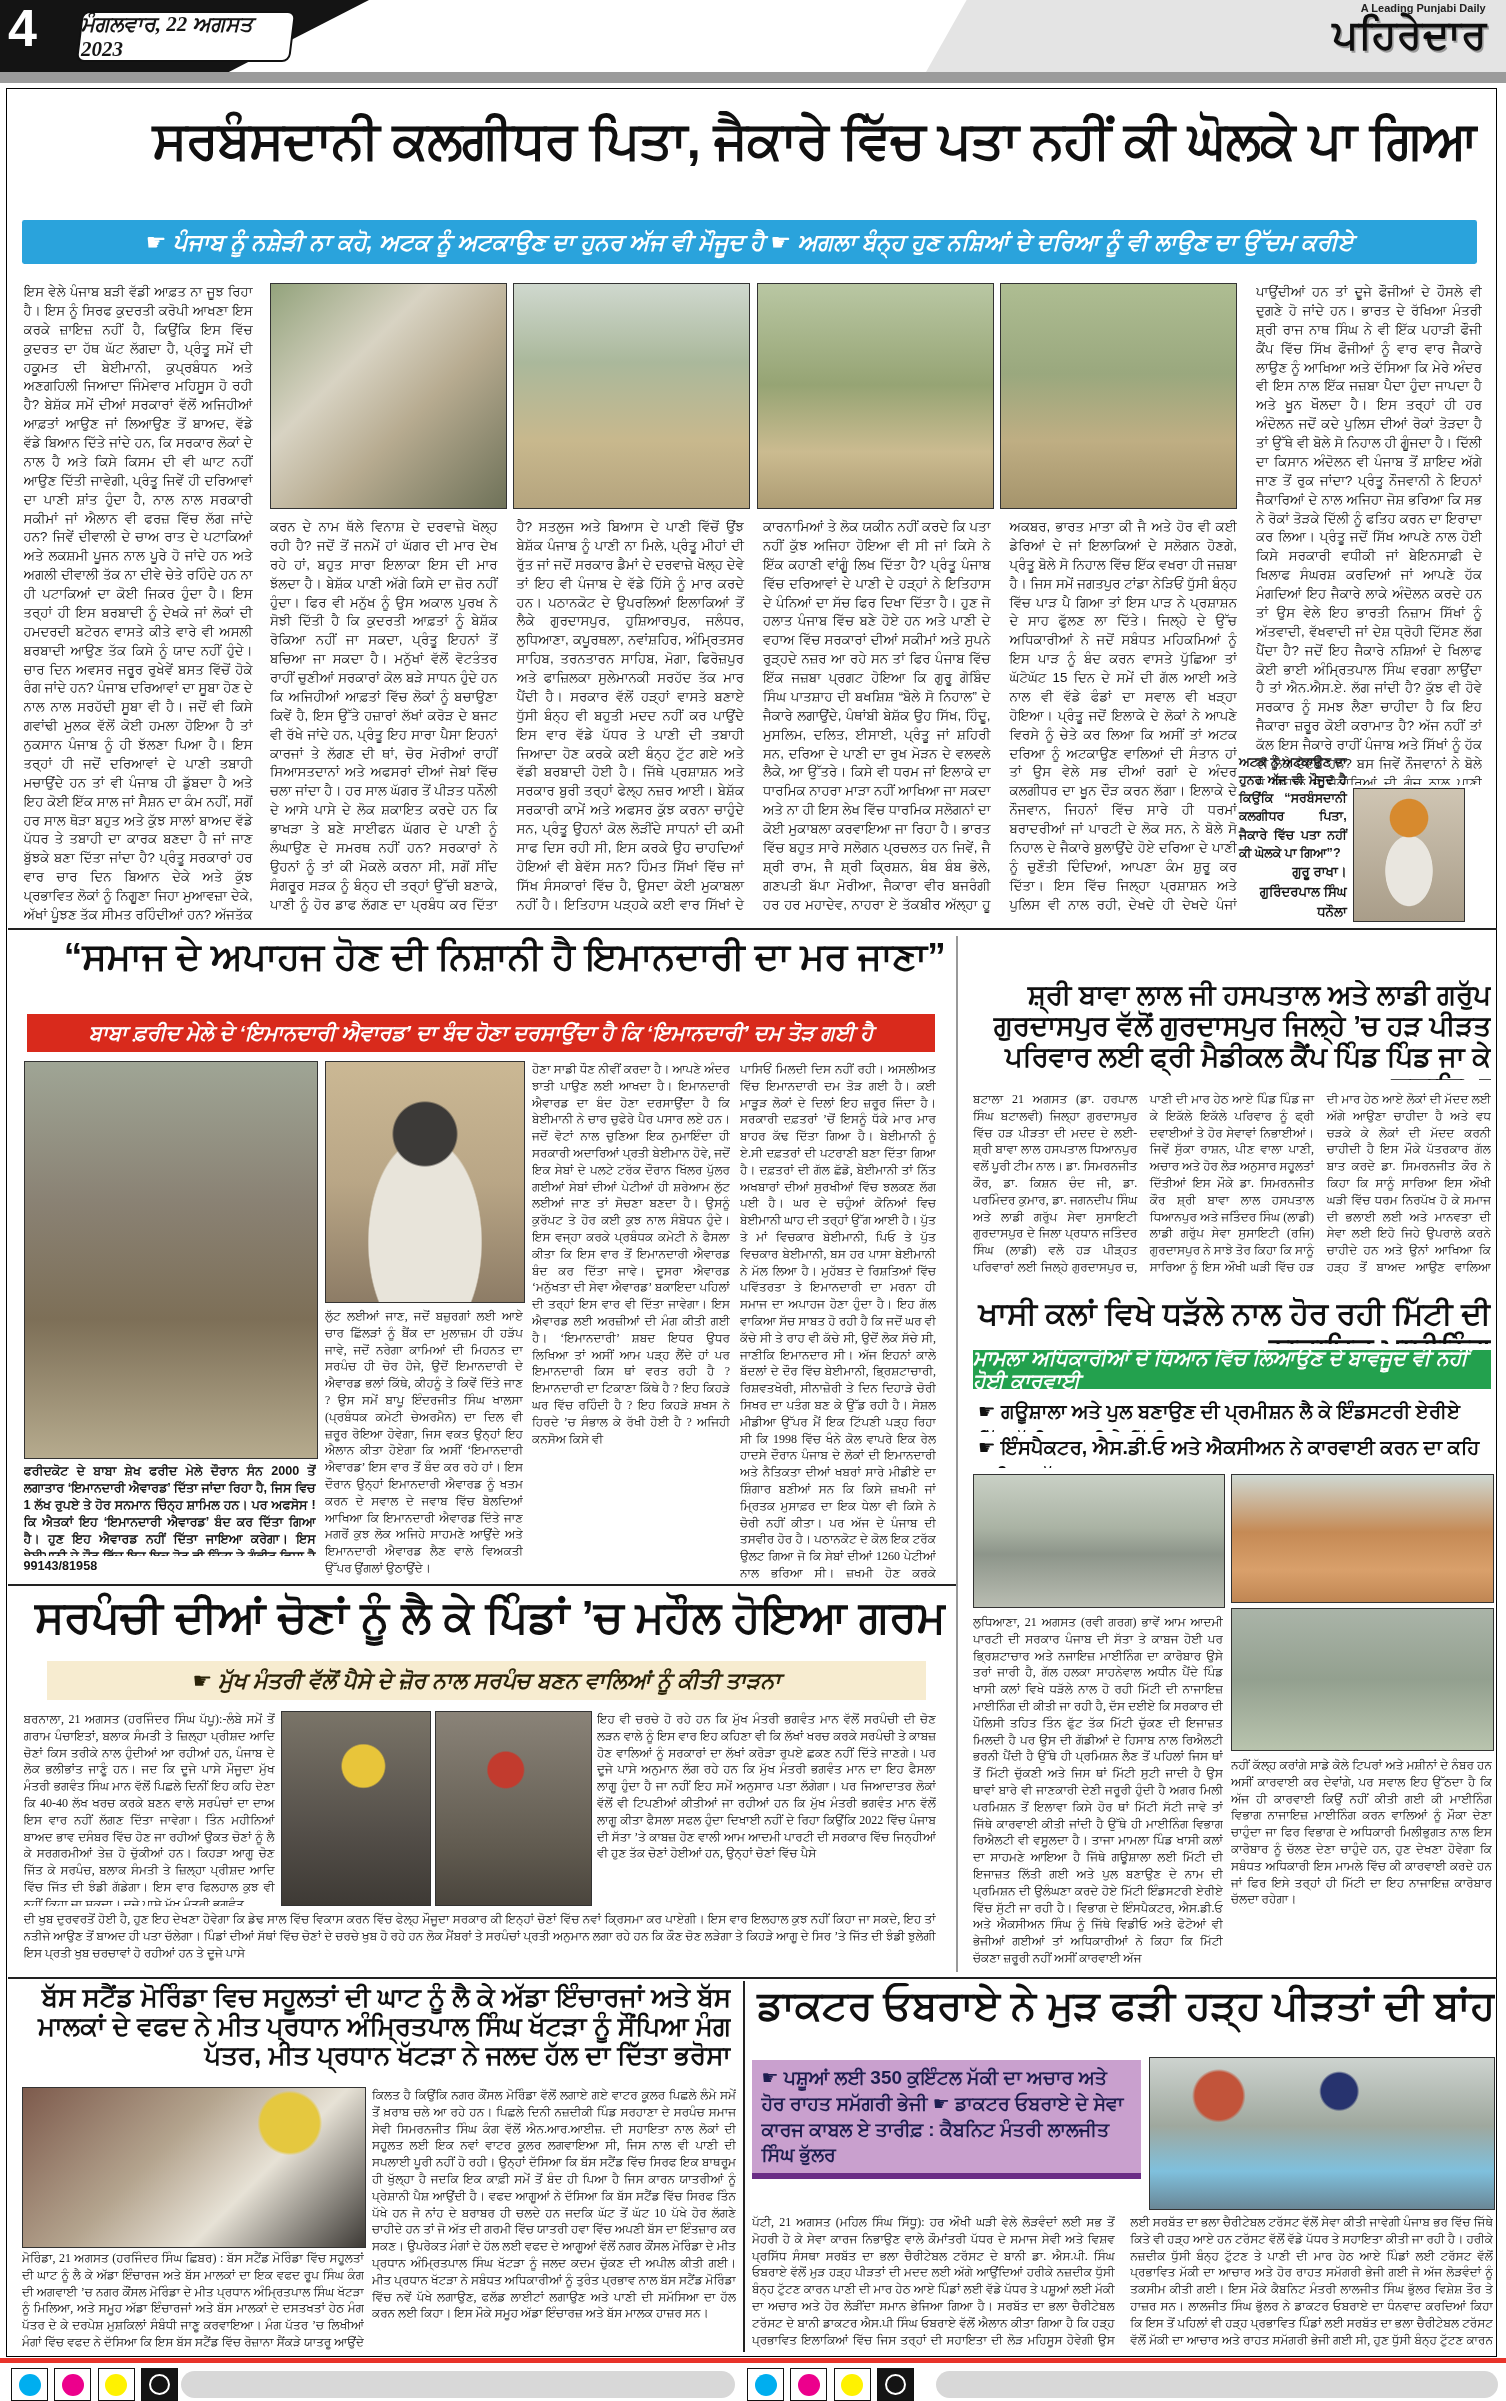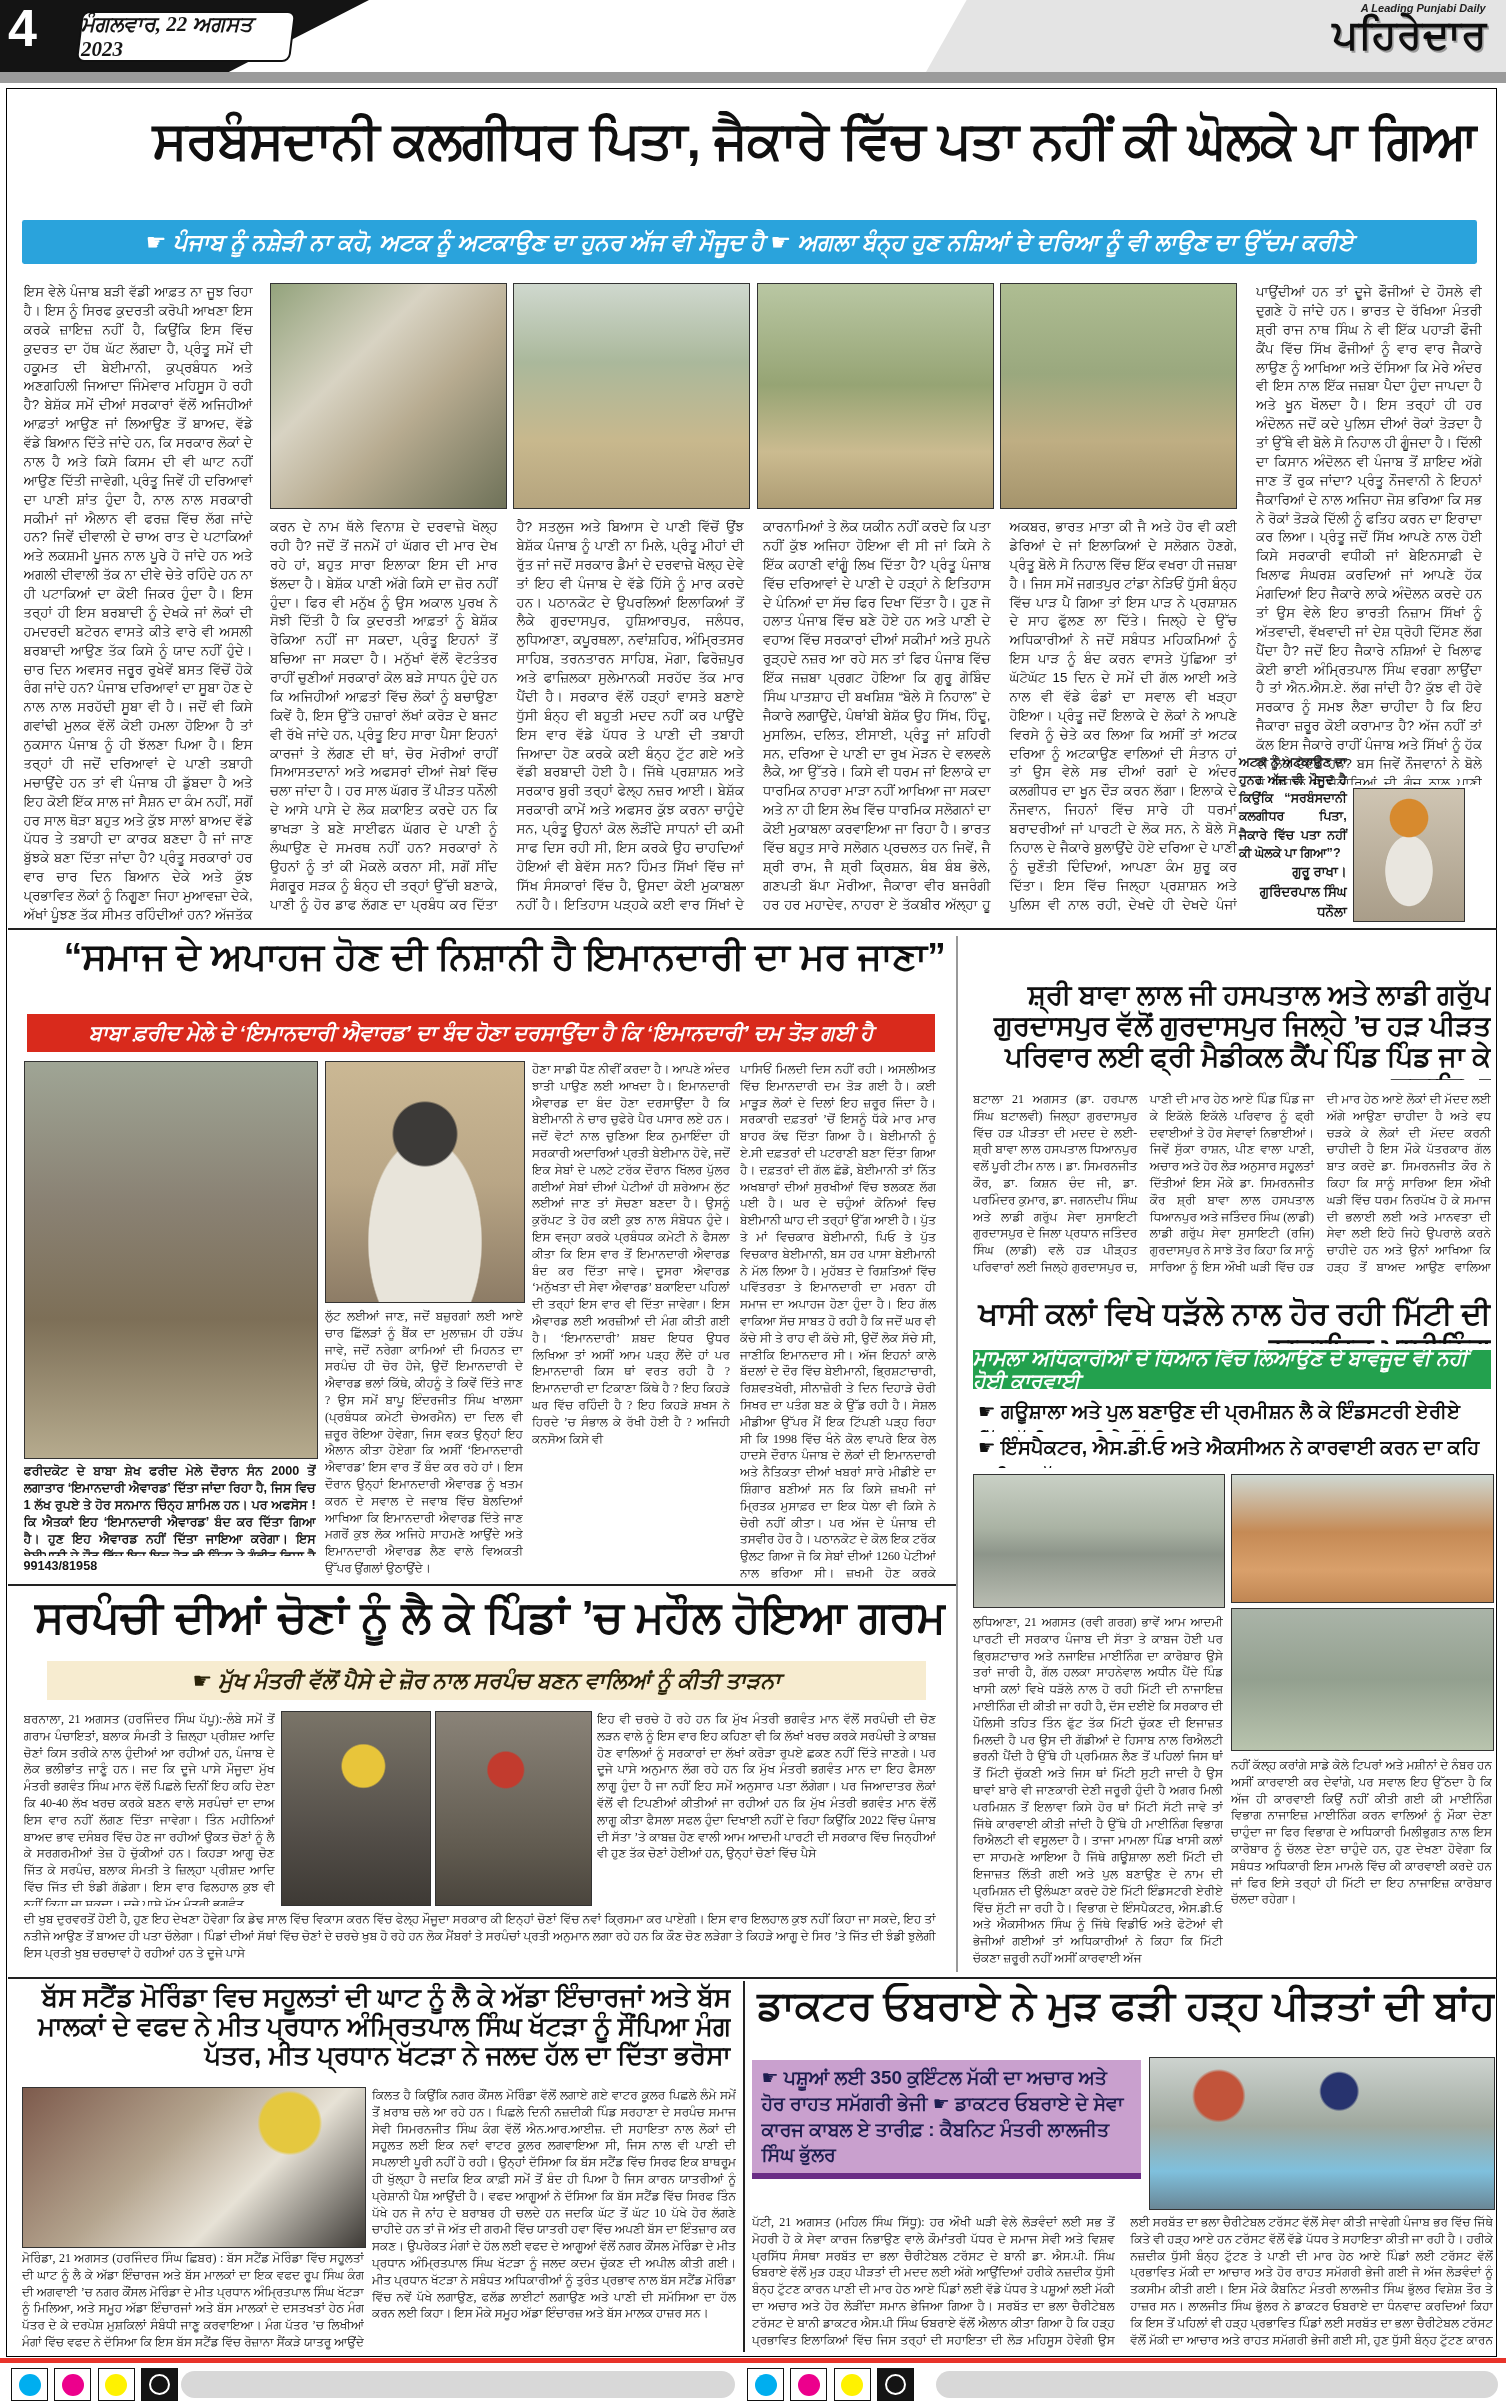--- a/index.html
+++ b/index.html
@@ -6,21 +6,21 @@
   body{width:1506px;height:2401px;position:relative;font-family:"Liberation Sans","DejaVu Sans",sans-serif;color:#161616;}
   .abs{position:absolute;}
   
   .hdr{left:0;top:0;width:1506px;height:72px;background:#fff;overflow:hidden;}
   .hdr-black{left:0;top:0;width:369px;height:72px;background:#141414;clip-path:polygon(0 0,100% 0,62% 100%,0 100%);}
   .pageno{left:7.9px;top:1.6px;font-size:52px;font-weight:900;color:#fff;line-height:1;}
   .datebox{left:79px;top:11px;width:210px;height:47px;background:#fff;border:2.4px solid #111;border-radius:7.9px;transform:skewX(-7deg);display:flex;align-items:center;justify-content:center;}
   .datebox span{transform:skewX(7deg);font-size:21px;font-weight:bold;font-style:italic;font-family:"Liberation Serif","DejaVu Serif",serif;}
   .hdr-gray{left:926px;top:0;width:580px;height:72px;background:#e4e4e4;clip-path:polygon(7% 0,100% 0,100% 100%,0 100%);}
   .masthead{right:19px;top:14px;font-size:40px;font-weight:900;color:#0d0d0d;letter-spacing:0.8px;text-shadow:1.6px 1.6px 0 #9a9a9a;line-height:1;}
-  .tagline{right:20.4px;top:1.6px;font-size:11px;font-weight:bold;font-style:italic;color:#222;}
+  .tagline{right:20.4px;top:1.6px;font-size:11px;font-weight:bold;color:#222;}
   .grayband{left:0;top:72px;width:1506px;height:11px;background:#9b9b9b;}
   
   .frame{left:6.3px;top:88px;width:1489px;height:2267px;border:1.6px solid #000;background:#fff;}
   
   .bodytxt{font-size:13.3px;line-height:1.42;text-align:justify;overflow:hidden;}
   .bodytxt-sm{font-size:12px;line-height:1.40;text-align:justify;overflow:hidden;font-family:Liberation Serif, serif;}
   .hl{font-weight:900;color:#101010;text-align:right;line-height:1.12;overflow:hidden;}
   .bar{display:flex;align-items:center;justify-content:center;font-weight:bold;font-style:italic;overflow:hidden;}
   .ph{border:0.8px solid #333;overflow:hidden;}
   .cap{font-weight:bold;font-size:12.6px;line-height:1.35;text-align:justify;overflow:hidden;}

